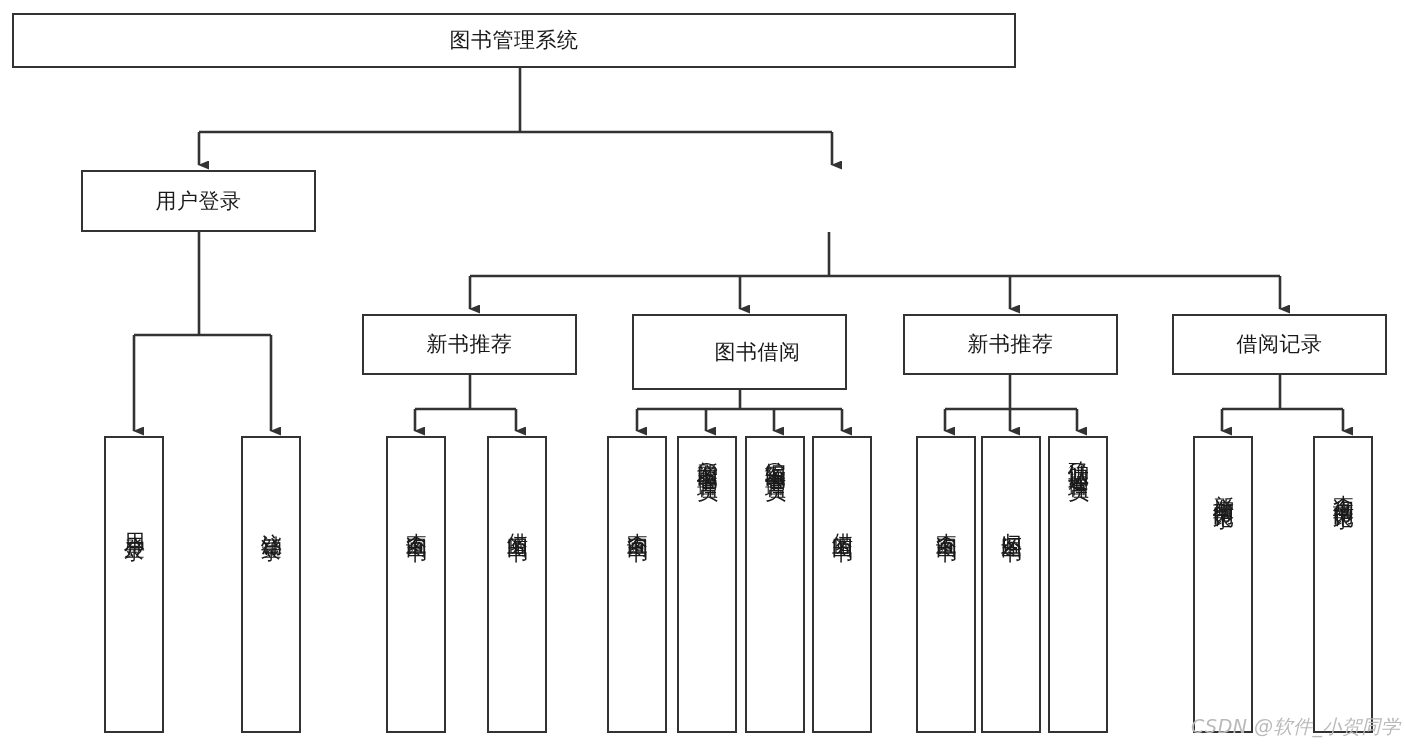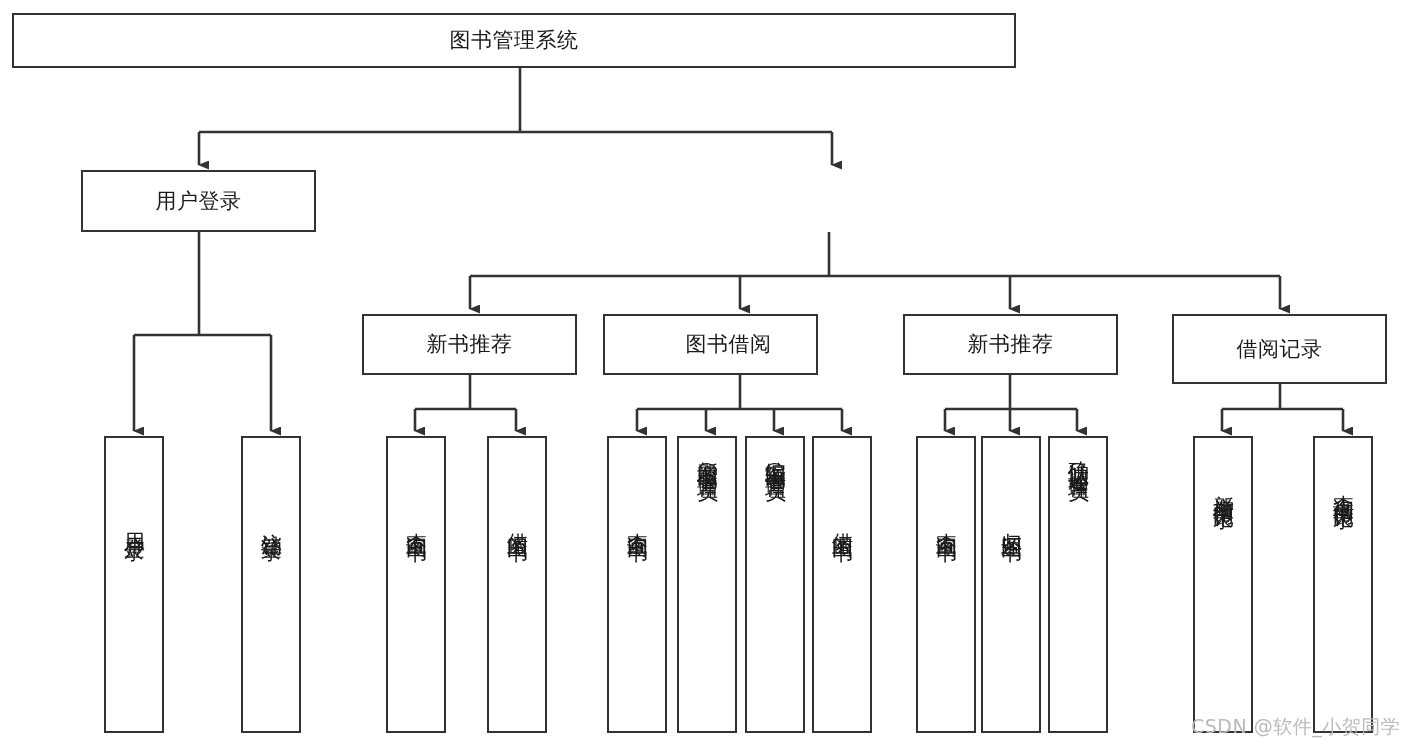--- a/index.html
+++ b/index.html
@@ -126,29 +126,29 @@
 
   <div class="node" style="left:81px; top:170px; width:235px; height:62px;">
     <span class="lbl">用户登录</span>
   </div>
 
 
   <div class="node" style="left:362px; top:314px; width:215px; height:61px;">
     <span class="lbl">新书推荐</span>
   </div>
 
-  <div class="node" style="left:603px; top:314px; width:215px; height:61px;padding-left:36px;">
+  <div class="node" style="left:632px; top:314px; width:215px; height:76px;padding-left:36px;">
     <span class="lbl">图书借阅</span>
   </div>
 
   <div class="node" style="left:903px; top:314px; width:215px; height:61px;">
     <span class="lbl">新书推荐</span>
   </div>
 
-  <div class="node" style="left:1172px; top:314px; width:215px; height:70px;text-align:right;">
+  <div class="node" style="left:1172px; top:314px; width:215px; height:61px;text-align:right;">
     <span class="lbl">借阅记录</span>
   </div>
 
   <div class="node vert" style="left:104px; top:436px; width:60px; height:297px; padding-top:78px;">
     <span class="lbl">用户登录</span>
   </div>
 
   <div class="node vert" style="left:241px; top:436px; width:60px; height:297px; padding-top:78px;">
     <span class="lbl">注销登录</span>
   </div>
@@ -190,15 +190,15 @@
   </div>
 
   <div class="node vert" style="left:1193px; top:436px; width:60px; height:297px; padding-top:40px;">
     <span class="lbl">新增借阅记录</span>
   </div>
 
   <div class="node vert" style="left:1313px; top:436px; width:60px; height:297px; padding-top:40px;">
     <span class="lbl">查询借阅记录</span>
   </div>
 
-  <div class="watermark" style="left:1191px; top:714px;">CSDN @软件_小贺同学</div>
+  <div class="watermark" style="left:1191px; top:714px;font-style:italic;">CSDN @软件_小贺同学</div>
 
 </div>
 
 </body></html>

